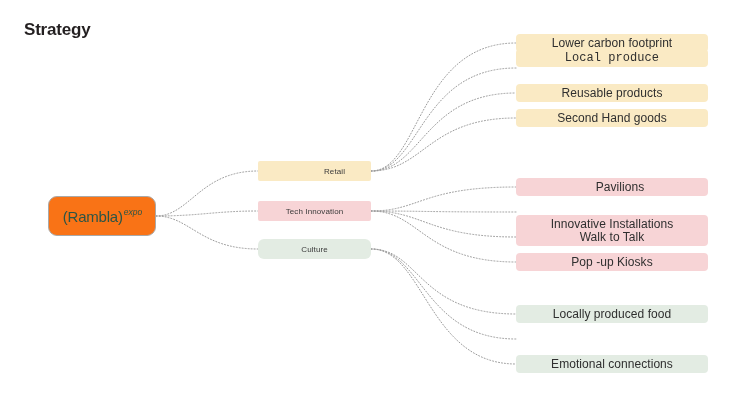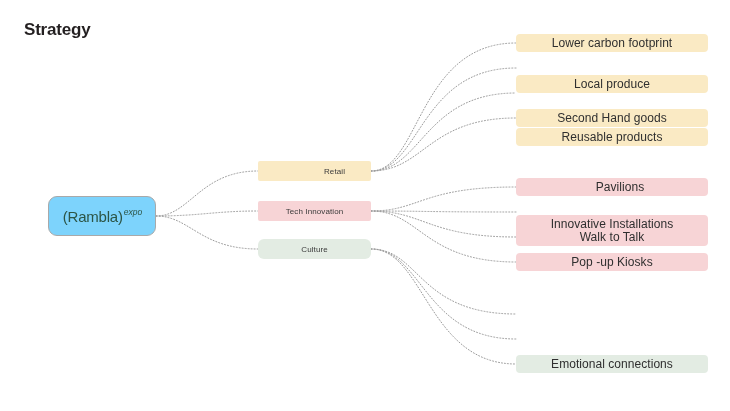--- a/index.html
+++ b/index.html
@@ -31,21 +31,21 @@
   .node {
     position:absolute;
     display:flex;
     align-items:center;
     justify-content:center;
     text-align:center;
   }
   #root-node {
     left:48px; top:196px;
     width:108px; height:40px;
-    background:#7dd3fc;
+    background:#f97316;
     border:1px solid #a9a9a9;
     border-radius:9px;
     z-index:3;
     align-items:center;
   }
   .root-text {
     font-size:15px;
     color:#2c5546;
     letter-spacing:-0.2px;
     position:relative;
@@ -125,40 +125,43 @@
   <div class="node cat-node cat-tech">
     <span>Tech Innovation</span>
   </div>
   <div class="node cat-node cat-cult">
     <span>Culture</span>
   </div>
 
   <div class="node leaf-node leaf-yellow" style="top:34px;">
     <span>Lower carbon footprint</span>
   </div>
-  <div class="node leaf-node leaf-yellow" style="top:75px;">
+  <div class="node leaf-node leaf-yellow" style="top:49px;font-family:Liberation Mono, monospace;">
     <span>Local produce</span>
   </div>
-  <div class="node leaf-node leaf-yellow" style="top:84px;margin-top:44px;">
+  <div class="node leaf-node leaf-yellow" style="top:84px;">
     <span>Reusable products</span>
   </div>
   <div class="node leaf-node leaf-yellow" style="top:109px;">
     <span>Second Hand goods</span>
   </div>
 
   <div class="node leaf-node leaf-pink" style="top:178px;padding-left:16px;">
     <span>Pavilions</span>
   </div>
   <div class="node leaf-node leaf-pink" style="top:203px;margin-top:12px;">
     <span>Innovative Installations</span>
   </div>
   <div class="node leaf-node leaf-pink" style="top:228px;">
     <span>Walk to Talk</span>
   </div>
   <div class="node leaf-node leaf-pink" style="top:253px;">
     <span>Pop -up Kiosks</span>
   </div>
 
+  <div class="node leaf-node leaf-green" style="top:305px;">
+    <span>Locally produced food</span>
+  </div>
   <div class="node leaf-node leaf-green" style="top:355px;">
     <span>Emotional connections</span>
   </div>
 
 </div>
 
 </body></html>

